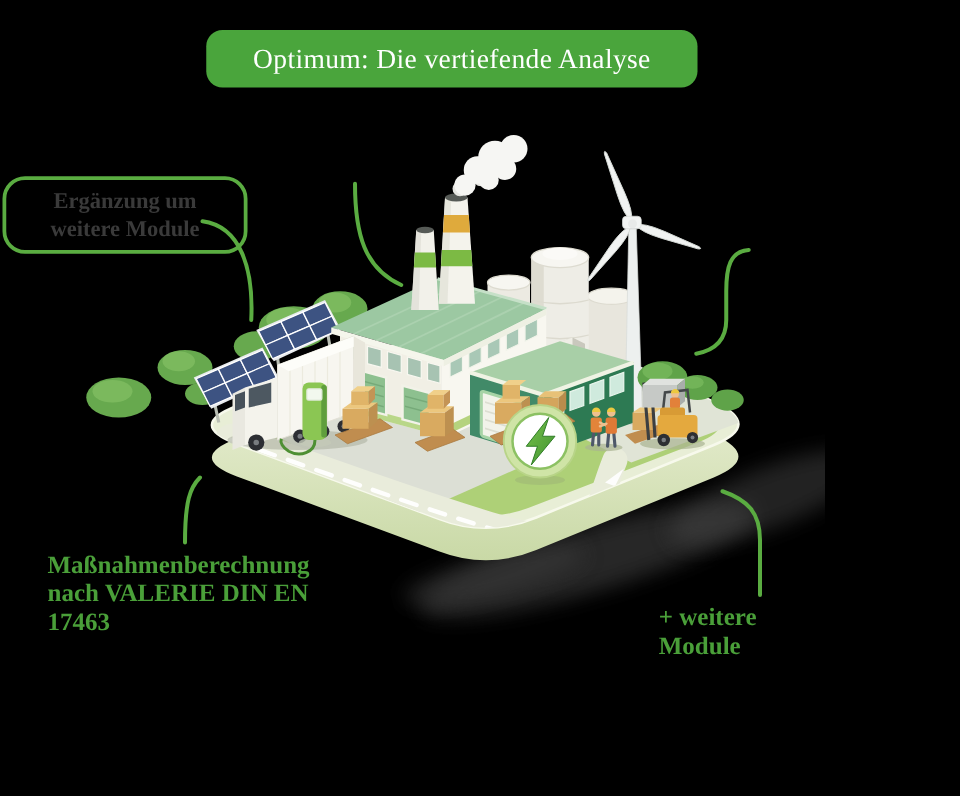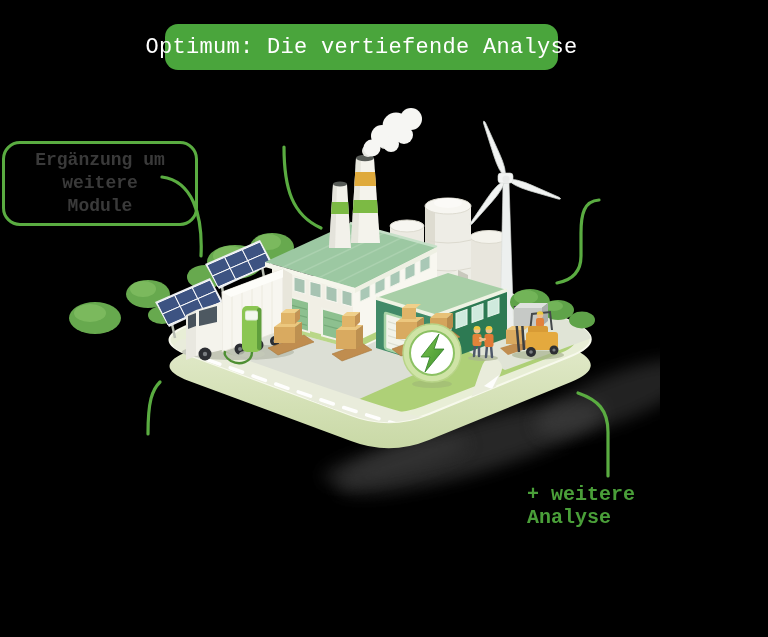--- a/index.html
+++ b/index.html
@@ -1,17 +1,17 @@
 <!DOCTYPE html>
 <html><head>
 <meta charset="utf-8">
 <style>
   html,body{margin:0;padding:0;background:#000;}
   #stage{position:relative;width:660px;height:637px;background:var(--bg,#000);overflow:hidden;
-         font-family:Liberation Mono, monospace;}
+         font-family:Liberation Serif, serif;}
   #stage svg{position:absolute;left:0;top:0;}
   .banner{position:absolute;left:165px;top:24px;width:393px;height:46px;border-radius:13px;
           background:var(--banner-bg,#4aa53c);display:flex;align-items:center;justify-content:center;
           color:#fff;font-size:22px;font-weight:400;letter-spacing:.3px;white-space:nowrap;}
   .callout{position:absolute;color:var(--accent,#4a9f39);font-weight:700;white-space:pre-line;}
   .co-abwaerme{left:178px;top:117px;font-size:20px;}
   .co-szenarien{left:605px;top:190px;font-size:19px;}
   .co-massnahmen{left:38px;top:441px;font-size:20px;line-height:23px;}
   .co-weitere{left:527px;top:483px;font-size:20px;}
   .co-box{left:2px;top:141px;width:150px;border:3px solid var(--connector,#5aac41);border-radius:18px;
@@ -344,15 +344,18 @@
     <path class="connector" d="M162,177 C192,181 203,214 201,256"></path>
     <path class="connector" d="M599,200 C584,201 581,214 581,233 L581,256 C581,271 573,280 557,283"></path>
     <path class="connector" d="M160,382 C152,390 148,401 148,434"></path>
     <path class="connector" d="M578,393 C598,400 608,410 608,432 L608,476"></path>
   </g>
 </svg>
 
 <div class="banner">Optimum: Die vertiefende Analyse</div>
 <div class="callout co-box">Ergänzung um
 weitere Module</div>
-<div class="callout co-weitere">+ weitere Analyse</div>
+<div class="callout co-massnahmen">Maßnahmenberechnung
+nach VALERIE DIN EN
+17463</div>
+<div class="callout co-weitere">+ weitere Module</div>
 
 </div>
 
 </body></html>

